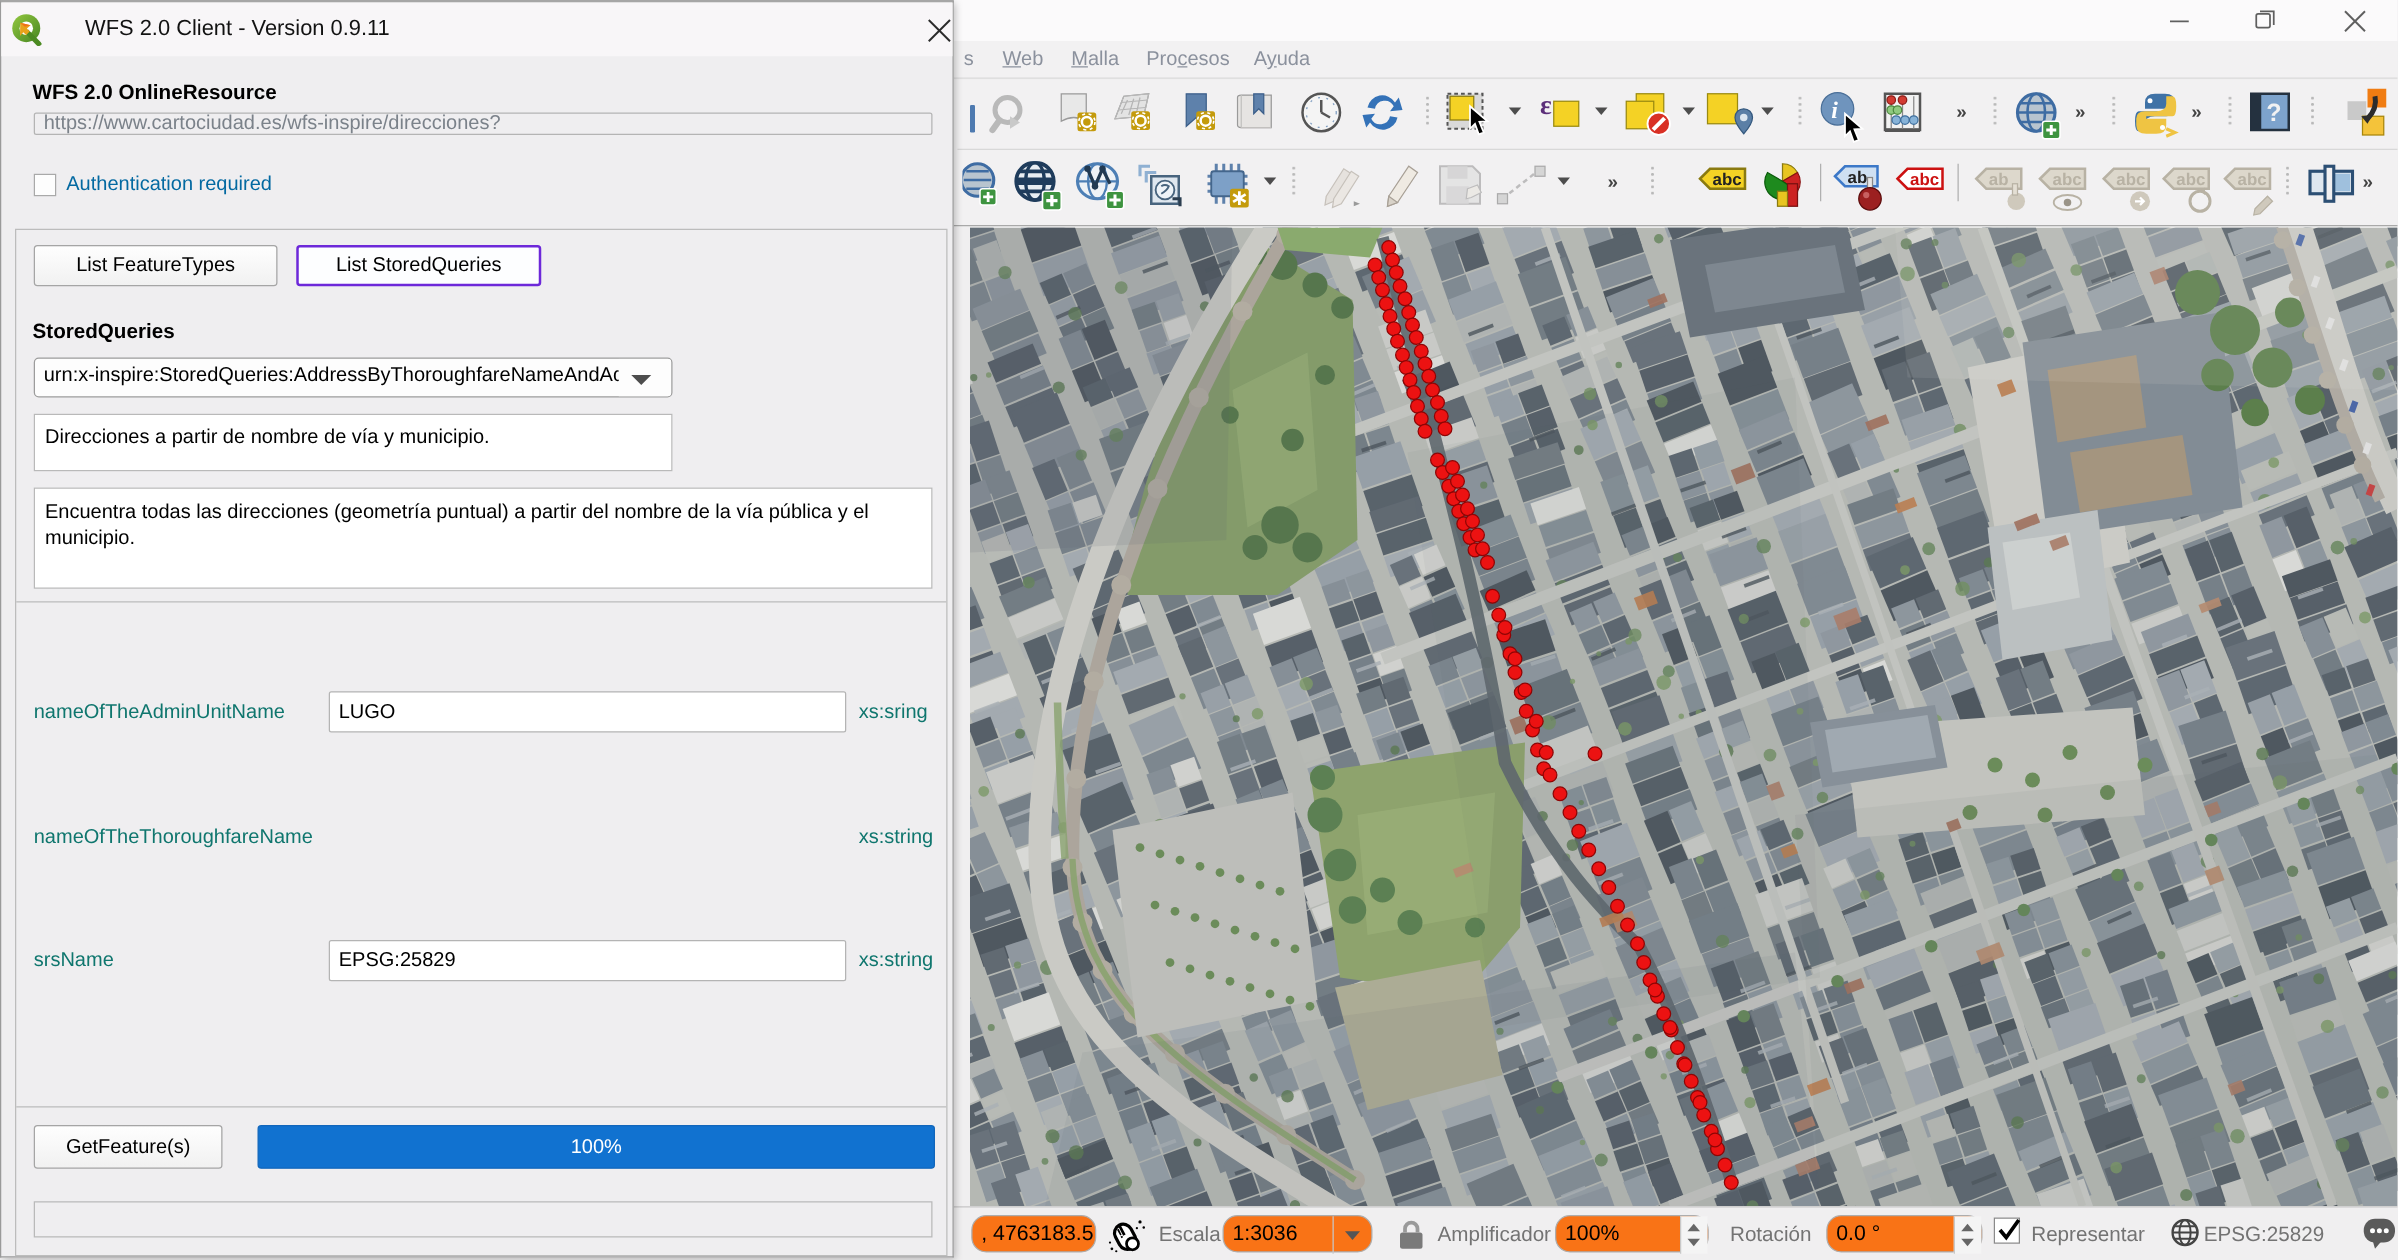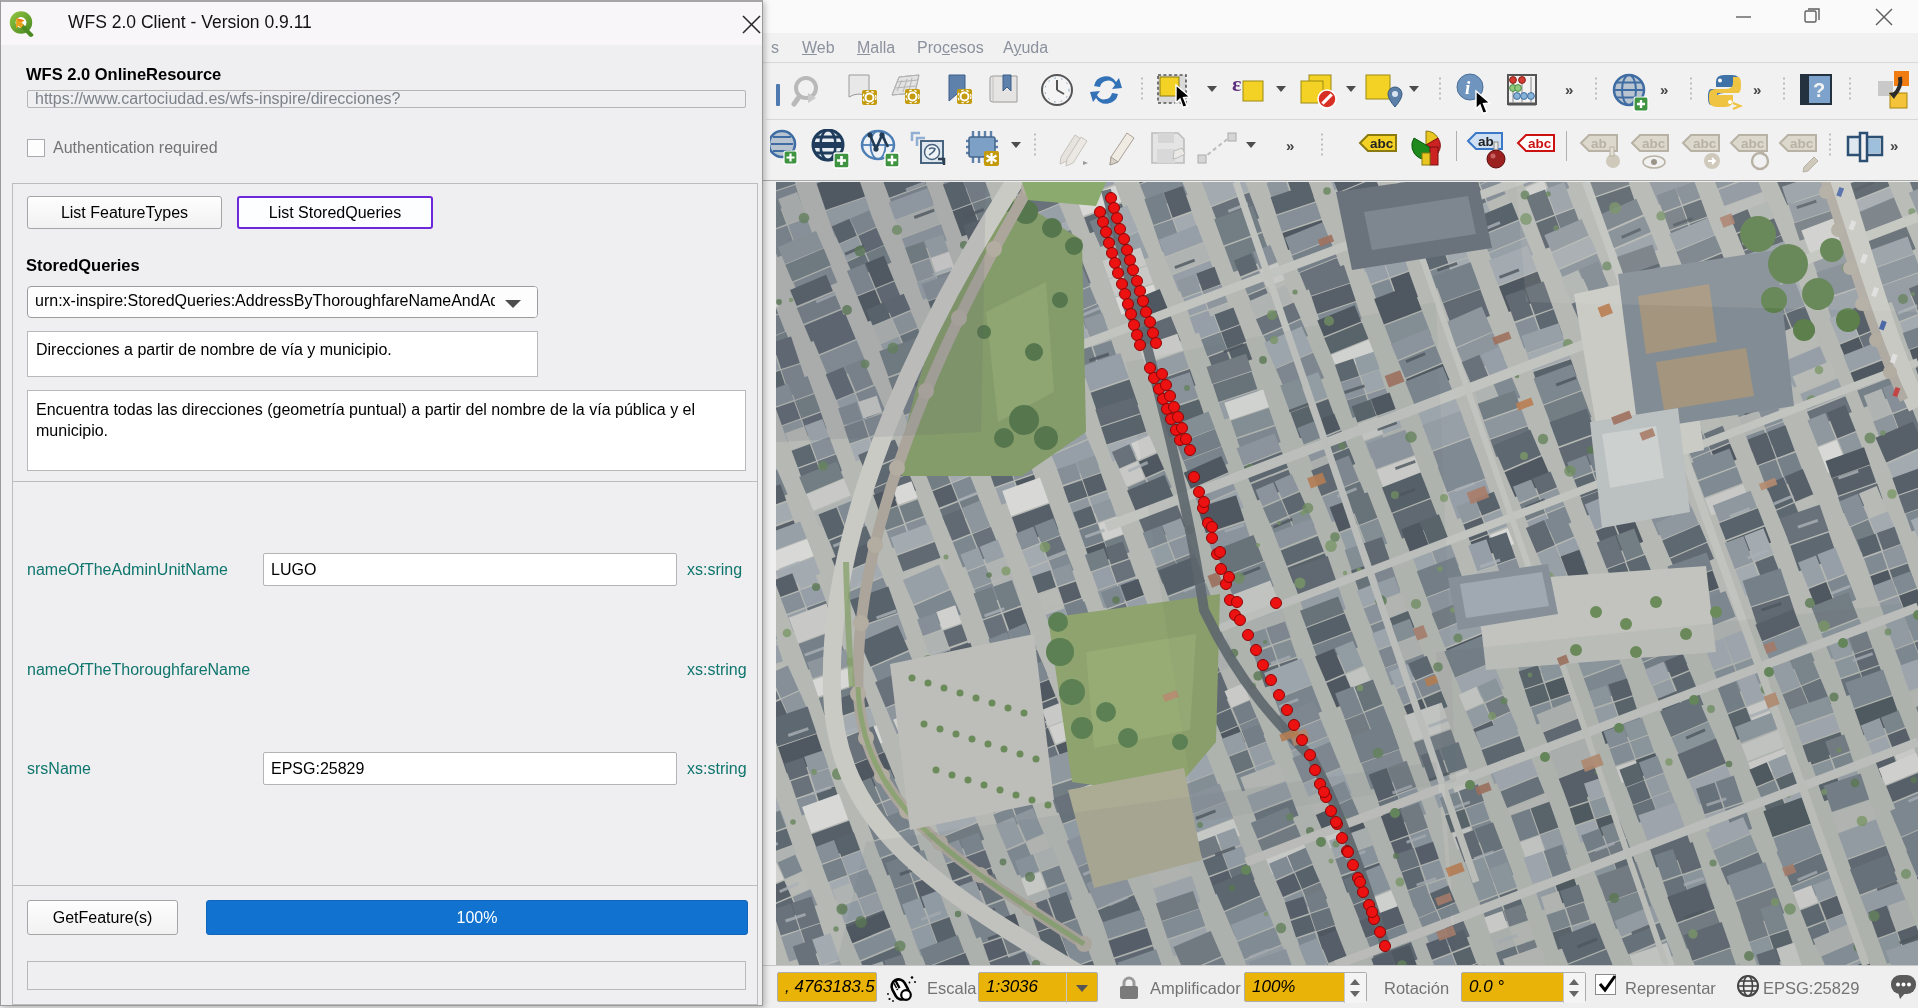--- a/index.html
+++ b/index.html
@@ -14,23 +14,23 @@
 #toolbars { left:0; top:64px; width:1918px; height:117px; background:#f2f1f2;
   border-bottom:1px solid #a9a9a9; }
 .ticon { position:absolute; }
 .tsep { position:absolute; width:4px; height:26px;
   background-image:radial-gradient(circle, #b9b9b9 1px, transparent 1.2px);
   background-size:4px 5px; }
 .tchev { position:absolute; font-size:15px; color:#444; font-weight:bold;
   letter-spacing:-2px;}
 #statusbar { left:0; top:965px; width:1918px; height:43px; background:#f0eff0;
   border-top:1px solid #c6c6c6; font-size:16px; color:#111; }
-.sb-box { position:absolute; background:#eab308; border:1px solid #adadad;
-  border-radius:2px; font-size:17px; color:#000; padding-left:7px;
-  display:flex; align-items:center;font-style:italic; }
+.sb-box { position:absolute; background:#f97316; border:1px solid #adadad;
+  border-radius:12px; font-size:17px; color:#000; padding-left:7px;
+  display:flex; align-items:center; }
 .sb-label { position:absolute; top:13px; font-size:16.5px; color:#737373; }
 
 #map { left:776px; top:182px; width:1142px; height:783px; overflow:hidden; }
 
 #dlg { left:0; top:0; width:763px; height:1006px; background:#efeef0;
   border:1px solid #9a9a9a; border-top:2px solid #a6a6a6;
   box-shadow:2px 2px 6px rgba(0,0,0,0.25); }
 #dlg-title { position:absolute; left:0; top:0; width:100%; height:43px;
   background:#f8f6f8; }
 #dlg-title .txt { position:absolute; left:39px; top:10px; font-size:17.5px;
@@ -2605,21 +2605,21 @@
   </svg>
   <span class="txt">WFS 2.0 Client - Version 0.9.11</span>
   <svg style="position:absolute;left:740px;top:12px" width="22" height="22">
    <line x1="2" y1="2" x2="19" y2="19" stroke="#2a2a2a" stroke-width="1.6"></line>
    <line x1="19" y1="2" x2="2" y2="19" stroke="#2a2a2a" stroke-width="1.6"></line>
   </svg>
  </div>
  <div class="blabel" style="left:25px;top:63px">WFS 2.0 OnlineResource</div>
  <div class="input" style="left:26px;top:88px;width:719px;height:18px;background:#efeef0;color:#7b828a">https://www.cartociudad.es/wfs-inspire/direcciones?</div>
  <div class="abs" style="left:26px;top:137px;width:18px;height:18px;background:#fdfdfd;border:1px solid #a9a9a9"></div>
- <div class="flabel" style="left:52px;top:137px;color:#737373">Authentication required</div>
+ <div class="flabel" style="left:52px;top:137px;color:#0369a1">Authentication required</div>
  <div class="abs" style="left:11px;top:181px;width:746px;height:822px;border:1px solid #bcbcbc">
   <div class="abs" style="left:0px;top:297px;width:744px;height:405px;border-top:1px solid #bcbcbc;border-bottom:1px solid #bcbcbc"></div>
  </div>
  <div class="btn" style="left:26px;top:194px;width:195px;height:33px">List FeatureTypes</div>
  <div class="btn" style="left:236px;top:194px;width:196px;height:33px;border:2px solid #6d28d9;background:#fdfeff">List StoredQueries</div>
  <div class="blabel" style="left:25px;top:254px">StoredQueries</div>
  <div class="abs" style="left:26px;top:284px;width:511px;height:32px;background:#fdfdfd;border:1px solid #9c9c9c;border-radius:4px;overflow:hidden">
    <div style="position:absolute;left:7px;top:5px;font-size:16px;white-space:nowrap">urn:x-inspire:StoredQueries:AddressByThoroughfareNameAndAdmi</div>
    <div style="position:absolute;right:0;top:0;width:42px;height:32px;background:#fdfdfd"></div>
    <svg style="position:absolute;right:15px;top:12px" width="18" height="10">

